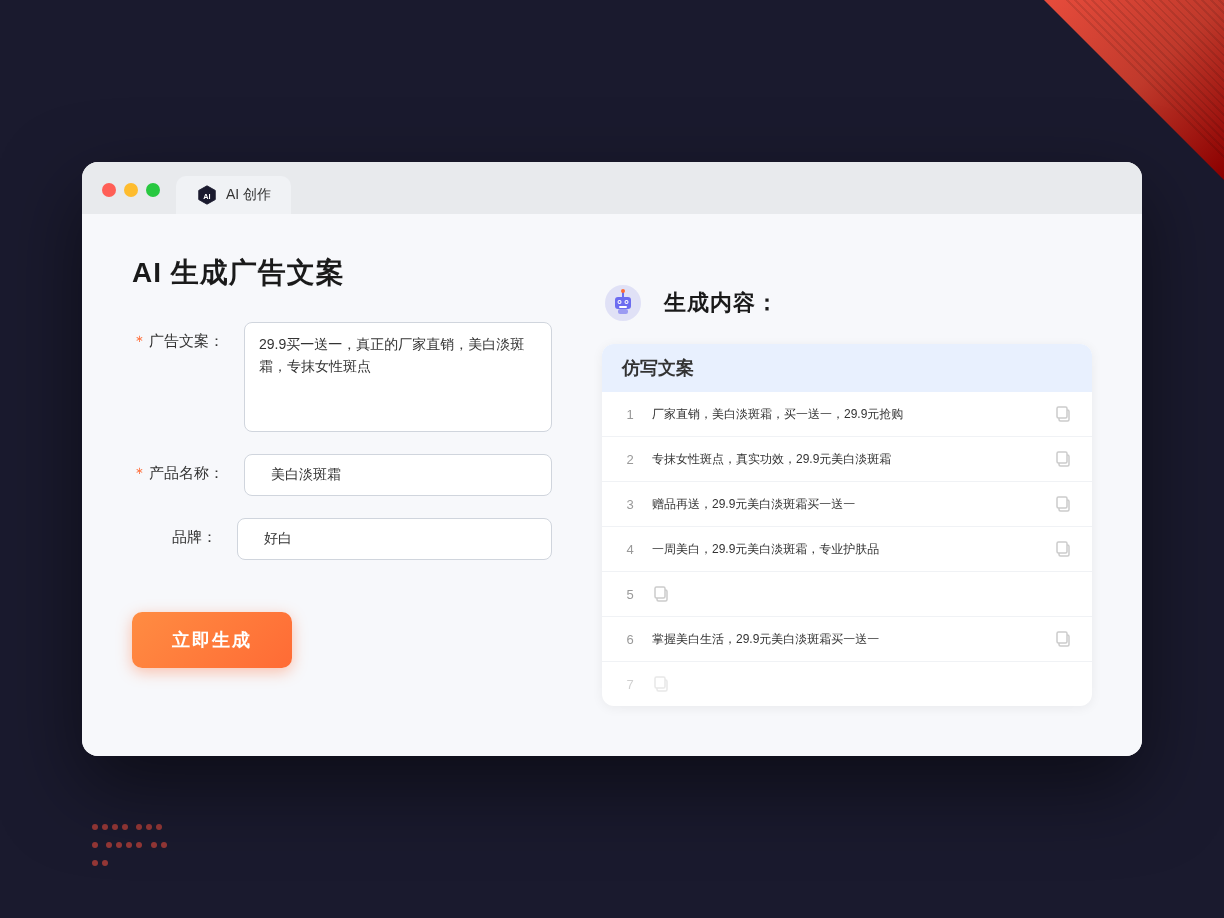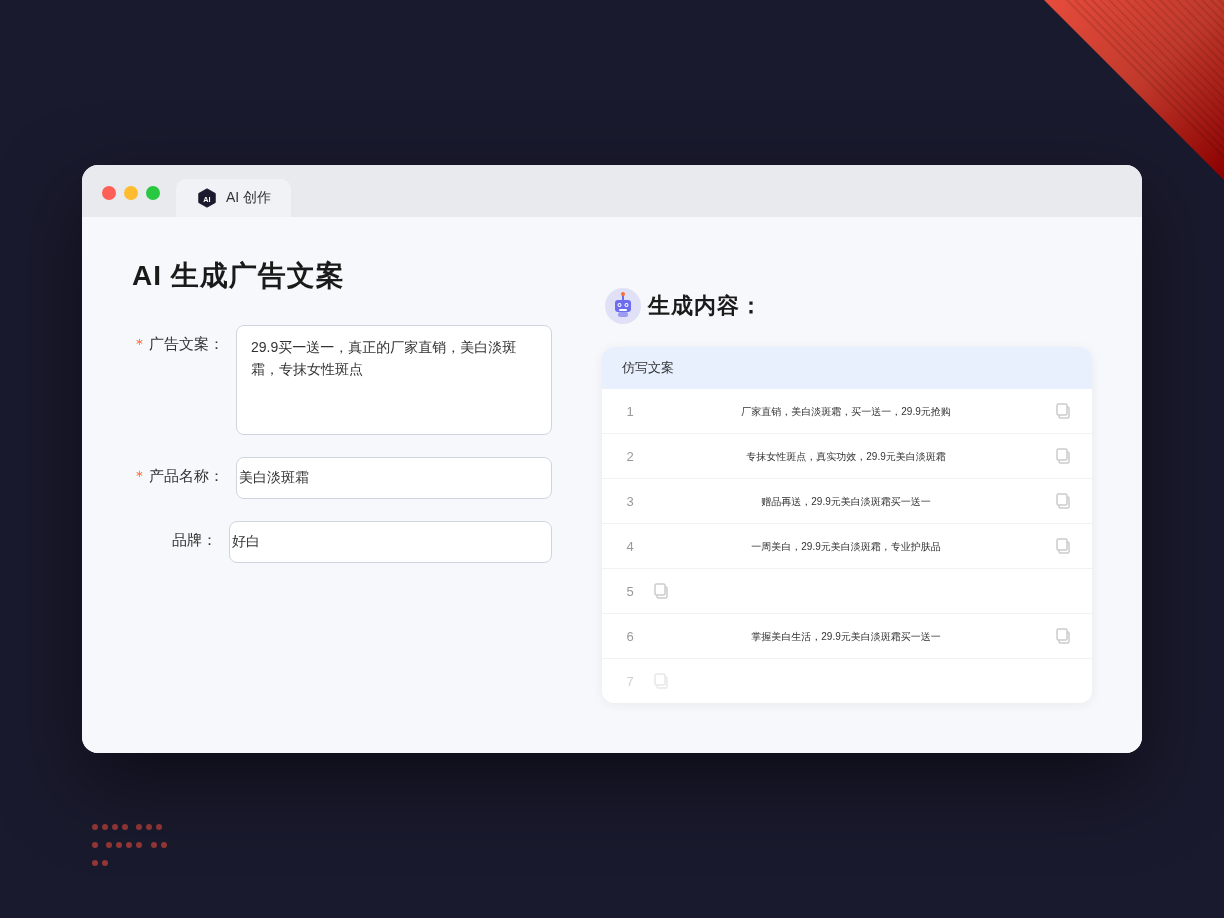--- a/index.html
+++ b/index.html
@@ -130,21 +130,21 @@
       font-weight: 700;
       color: #1a1a1a;
       margin-bottom: 30px;
       letter-spacing: 1px;
     }
 
     .form-group {
       display: flex;
       align-items: flex-start;
       margin-bottom: 22px;
-      gap: 12px;
+      gap: 20px;
     }
 
     .form-label {
       font-size: 15px;
       color: #333;
       white-space: nowrap;
       padding-top: 10px;
       min-width: 85px;
       text-align: right;
     }
@@ -166,21 +166,21 @@
       font-family: inherit;
       background: white;
       outline: none;
       line-height: 1.6;
     }
 
     .form-input {
       flex: 1;
       border: 1.5px solid #d0d5dd;
       border-radius: 8px;
-      padding: 10px 2px;
+      padding: 10px 26px;
       font-size: 14px;
       color: #333;
       font-family: inherit;
       background: white;
       outline: none;
       height: 42px;
     }
 
     .generate-btn {
       background: linear-gradient(135deg, #ff8c42, #ff6b35);
@@ -200,21 +200,21 @@
 
     
     .right-panel {
       flex: 1;
       min-width: 0;
     }
 
     .result-header {
       display: flex;
       align-items: center;
-      gap: 4px;
+      gap: 20px;
       margin-bottom: 20px;
       margin-top: 28px;
     }
 
     .result-title {
       font-size: 22px;
       font-weight: 600;
       color: #1a1a1a;
       letter-spacing: 1px;
     }
@@ -222,22 +222,22 @@
     .results-container {
       background: white;
       border-radius: 12px;
       overflow: hidden;
       box-shadow: 0 2px 12px rgba(0,0,0,0.06);
     }
 
     .results-header {
       background: #e8f0fe;
       padding: 12px 20px;
-      font-size: 13px;
-      font-weight: 400;
+      font-size: 18px;
+      font-weight: 700;
       color: #333;
     }
 
     .result-item {
       display: flex;
       align-items: center;
       padding: 13px 20px;
       border-bottom: 1px solid #f0f2f5;
       gap: 14px;
     }
@@ -252,24 +252,23 @@
 
     .result-number {
       font-size: 13px;
       color: #999;
       min-width: 16px;
       text-align: center;
     }
 
     .result-text {
       flex: 1;
-      font-size: 10px;
+      font-size: 12px;
       color: #333;
       line-height: 1.5;
-      text-align: center;
     }
 
     .copy-icon {
       width: 18px;
       height: 18px;
       opacity: 0.5;
       cursor: pointer;
       flex-shrink: 0;
     }
 
@@ -337,20 +336,21 @@
         <input type="text" class="form-input" value="美白淡斑霜" style="">
       </div>
 
       
       <div class="form-group">
         <label class="form-label">品牌：</label>
         <input type="text" class="form-input" value="好白" style="">
       </div>
 
       
+      <button class="generate-btn">立即生成</button>
     </div>
 
     <div class="right-panel">
 
       <div class="result-header">
 
         <svg class="robot-svg" viewBox="0 0 42 42" fill="none">
           <circle cx="21" cy="21" r="18" fill="#5b5bdf" opacity="0.15"></circle>
 
           <rect x="13" y="15" width="16" height="12" rx="3" fill="#6c6cf0"></rect>

